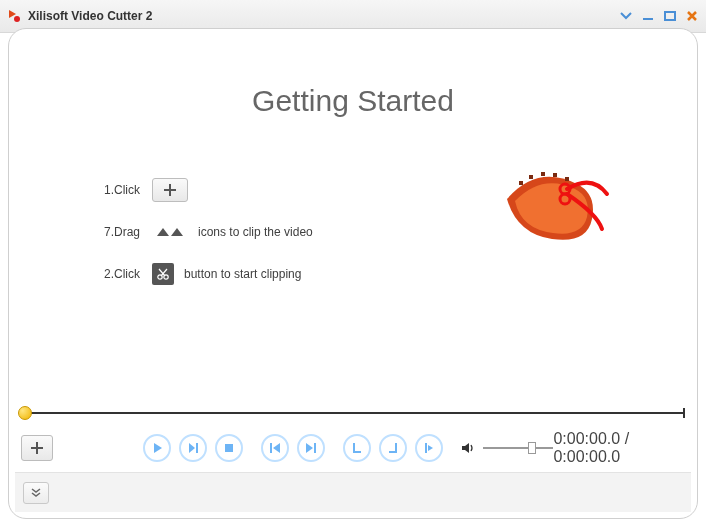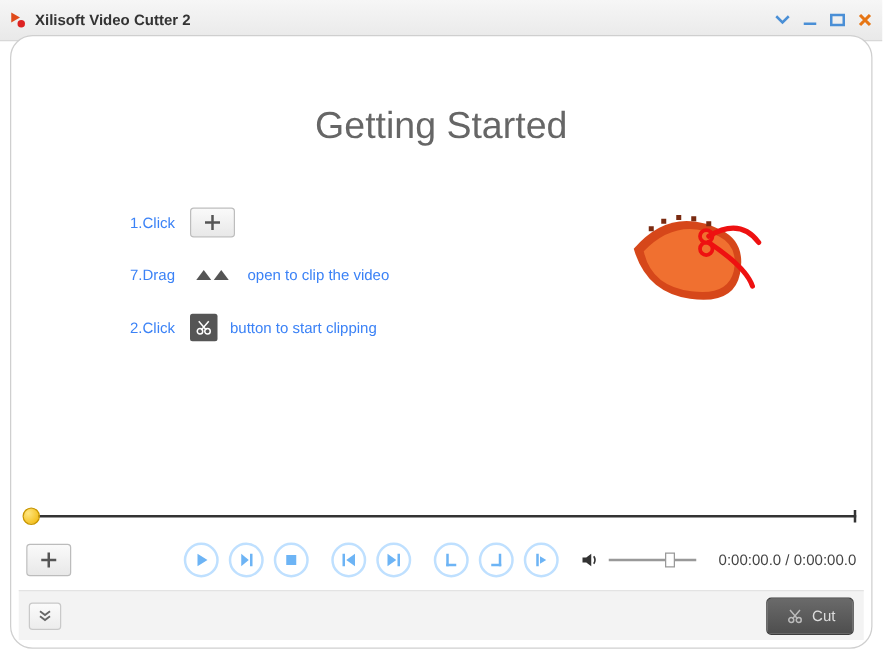--- a/index.html
+++ b/index.html
@@ -36,24 +36,24 @@
   .gs-title {
     text-align: center;
     font-size: 30px;
     color: #666;
     margin-top: 55px;
     font-weight: normal;
   }
   .steps {
     position: absolute;
     left: 95px;
-    top: 136px;
+    top: 148px;
     width: 400px;
     font-size: 12px;
-    color: #3b82f6;
+    color: #404040;
   }
   .step-row { display: flex; align-items: center; margin-bottom: 16px; height: 26px; }
   .step-prefix { width: 48px; }
   .step-btn {
     width: 36px; height: 24px;
     border: 1px solid #bdbdbd;
     border-radius: 3px;
     background: linear-gradient(#fafafa, #e8e8e8);
     display: flex; align-items: center; justify-content: center;
     margin-right: 10px;
@@ -105,21 +105,21 @@
     width:28px; height:28px; border-radius:50%;
     border:2px solid #bfe0ff;
     display:flex; align-items:center; justify-content:center;
     color:#6db4f5; cursor:pointer; background:#fff;
   }
   .pbtn.sep { margin-left:10px; }
   .vol { display:flex; align-items:center; margin-left:18px; gap:8px; }
   .vol-icon { width:14px; height:14px; }
   .vol-track { width:70px; height:2px; background:#999; position:relative; }
   .vol-thumb { position:absolute; width:8px; height:12px; background:#fff; border:1px solid #999; top:-5px; left:45px; }
-  .time-display { margin-left:auto; font-size:12px; color:#444; }
+  .time-display { margin-left:auto; font-size:16px; color:#444; }
   .footer {
     position:absolute; left:6px; right:6px; bottom:6px; height:40px;
     background:#f3f3f3; border-top:1px solid #e3e3e3;
     display:flex; align-items:center; padding:0 8px;
   }
   .expand-btn {
     width:26px; height:22px; border:1px solid #c9c9c9; border-radius:3px;
     background:linear-gradient(#fbfbfb,#ececec);
     display:flex; align-items:center; justify-content:center; cursor:pointer;
   }
@@ -180,21 +180,21 @@
             <path d="M7 1 V13 M1 7 H13" stroke="#555" stroke-width="2"></path>
           </svg>
       </div>
     </div>
     <div class="step-row">
       <span class="step-prefix">7.Drag</span>
       <div class="cliptris">
         <div class="tri-up"></div>
         <div class="tri-up"></div>
       </div>
-      <span>open to clip the video</span>
+      <span>icons to clip the video</span>
     </div>
     <div class="step-row">
       <span class="step-prefix">2.Click</span>
       <div class="scissors-box">
         <svg width="14" height="14">
           <circle cx="4" cy="10" r="2.2" stroke="#fff" stroke-width="1.2" fill="none"></circle>
           <circle cx="10" cy="10" r="2.2" stroke="#fff" stroke-width="1.2" fill="none"></circle>
           <path d="M5 9 L11 2 M9 9 L3 2" stroke="#fff" stroke-width="1.2"></path>
         </svg>
       </div>
@@ -293,25 +293,15 @@
     </div>
   </div>
 
   <div class="footer">
     <div class="expand-btn">
       <svg width="12" height="10">
         <path d="M2 1 L6 4 L10 1" stroke="#666" stroke-width="1.5" fill="none"></path>
         <path d="M2 5 L6 8 L10 5" stroke="#666" stroke-width="1.5" fill="none"></path>
       </svg>
     </div>
-    <div class="cut-btn">
-      <span class="cicon">
-        <svg width="14" height="14">
-          <circle cx="4" cy="10" r="2" stroke="#bbb" stroke-width="1.2" fill="none"></circle>
-          <circle cx="10" cy="10" r="2" stroke="#bbb" stroke-width="1.2" fill="none"></circle>
-          <path d="M5 9 L11 2 M9 9 L3 2" stroke="#bbb" stroke-width="1.2"></path>
-        </svg>
-      </span>
-      <span>Cut</span>
-    </div>
   </div>
 
 </div>
 
 </body></html>

